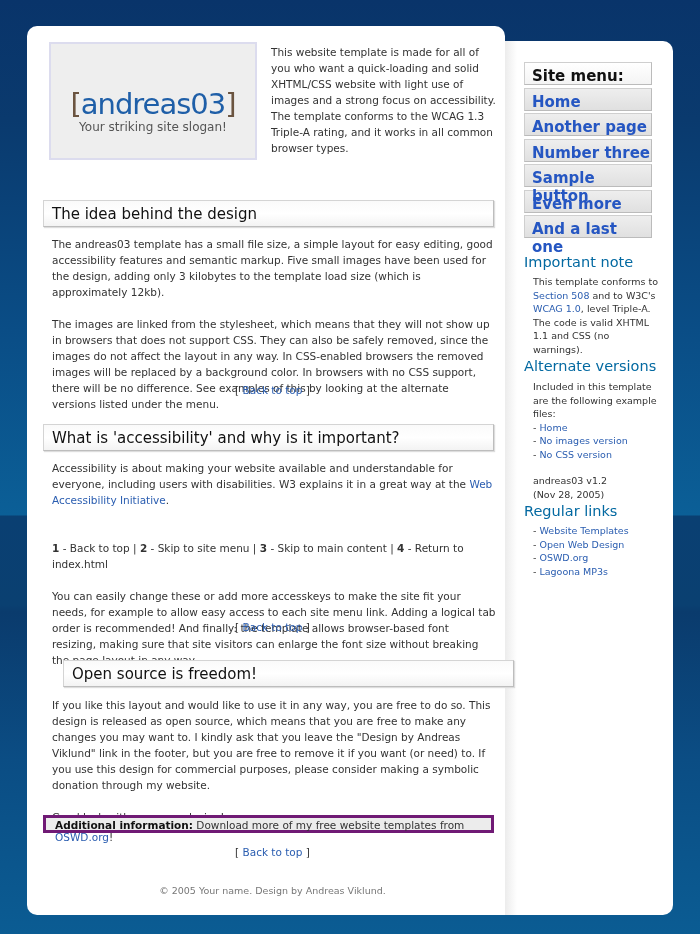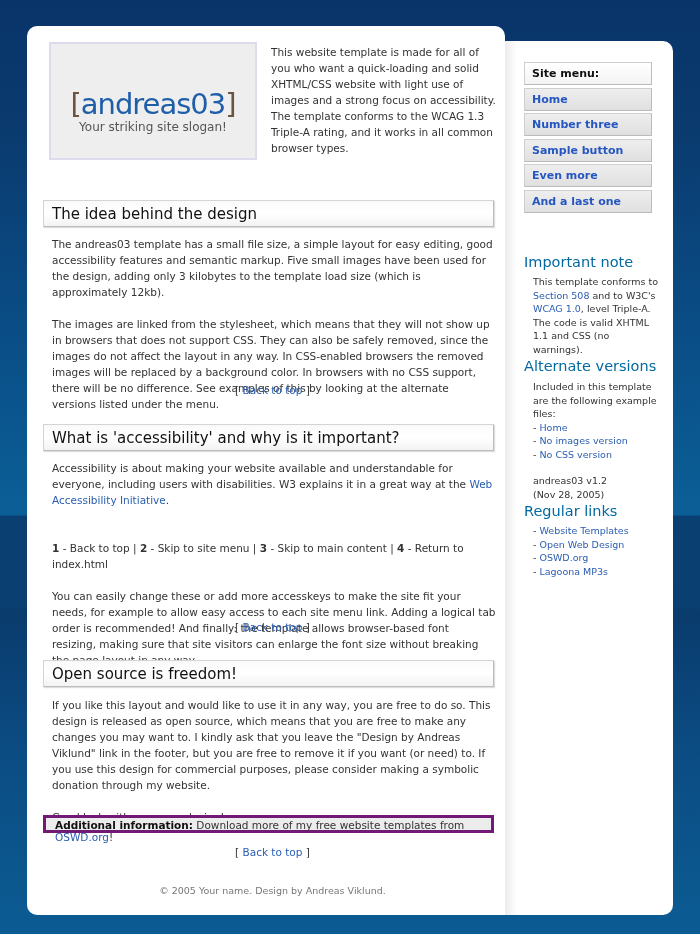--- a/index.html
+++ b/index.html
@@ -45,21 +45,21 @@
   .info-bar {
     position:absolute; left:43px; top:815px; width:451px; height:18px; box-sizing:border-box;
     background:#ececec; border:3px solid #701a75; font-size:10.5px; padding:1px 0 0 9px; color:#333;
   }
   .info-bar b { color:#111; }
   .footer { position:absolute; left:43px; top:885px; width:459px; text-align:center; font-size:9.5px; color:#777; }
   .menu { position:absolute; left:524px; top:62px; width:128px; }
   .menu-item {
     display:block; height:23px; box-sizing:border-box; margin-bottom:2.5px;
     background:linear-gradient(to bottom, #eeeeee, #e0e0e0); border:1px solid #cfcfcf; border-right-color:#bbb; border-bottom-color:#bbb;
-    font-weight:bold; font-size:11px; color:#2556c2; padding:4px 0 0 7px;
+    font-weight:bold; font-size:15px; color:#2556c2; padding:4px 0 0 7px;
   }
   .menu-head { background:linear-gradient(to bottom, #fff, #f4f4f4); color:#111; }
   .side-h { position:absolute; left:524px; font-size:14.5px; color:#0369a1; }
   .side-p { position:absolute; left:533px; width:128px; font-size:9.5px; line-height:13.5px; color:#333; }
   .side-p div { margin:0; }
 </style>
 </head>
 <body>
 
 <div class="main"></div>
@@ -83,33 +83,34 @@
 <div class="section-title" style="top:424px;">What is 'accessibility' and why is it important?</div>
 <div class="block" style="top:460px;">
   <p><span>Accessibility is about making your website available and understandable for everyone, including users with disabilities. W3 explains it in a great way at the </span><a href="#">Web Accessibility Initiative</a><span>.</span></p>
   <p><br>
     <b>1</b><span> - Back to top | </span><b>2</b><span> - Skip to site menu | </span><b>3</b><span> - Skip to main content | </span><b>4</b><span> - Return to index.html</span>
   </p>
   <p>You can easily change these or add more accesskeys to make the site fit your needs, for example to allow easy access to each site menu link. Adding a logical tab order is recommended! And finally: the template allows browser-based font resizing, making sure that site visitors can enlarge the font size without breaking the page layout in any way.</p>
 </div>
 <div class="backtop" style="top:621px;"><span>[ </span><a href="#">Back to top</a><span> ]</span></div>
 
-<div class="section-title" style="top:660px;">Open source is freedom!</div>
+<div class="section-title" style="top:660px;margin-left:20px;">Open source is freedom!</div>
 <div class="block" style="top:697px;">
   <p>If you like this layout and would like to use it in any way, you are free to do so. This design is released as open source, which means that you are free to make any changes you may want to. I kindly ask that you leave the "Design by Andreas Viklund" link in the footer, but you are free to remove it if you want (or need) to. If you use this design for commercial purposes, please consider making a symbolic donation through my website.</p>
   <p>Good luck with your new design!</p>
 </div>
 <div class="info-bar"><b>Additional information:</b><span> Download more of my free website templates from </span><a href="#">OSWD.org</a><span>!</span></div>
 <div class="backtop" style="top:846px;"><span>[ </span><a href="#">Back to top</a><span> ]</span></div>
 
 <div class="footer">© 2005 Your name. Design by Andreas Viklund.</div>
 
 <div class="menu">
   <div class="menu-item menu-head">Site menu:</div>
   <a href="#" class="menu-item">Home</a>
+  <a href="#" class="menu-item">Another page</a>
   <a href="#" class="menu-item">Number three</a>
   <a href="#" class="menu-item">Sample button</a>
   <a href="#" class="menu-item">Even more</a>
   <a href="#" class="menu-item">And a last one</a>
 </div>
 
 <div class="side-h" style="top:254px;">Important note</div>
 <div class="side-p" style="top:275px;">
   <span>This template conforms to </span><a href="#">Section 508</a><span> and to W3C's </span><a href="#">WCAG 1.0</a><span>, level Triple-A. The code is valid XHTML 1.1 and CSS (no warnings).</span>
 </div>

